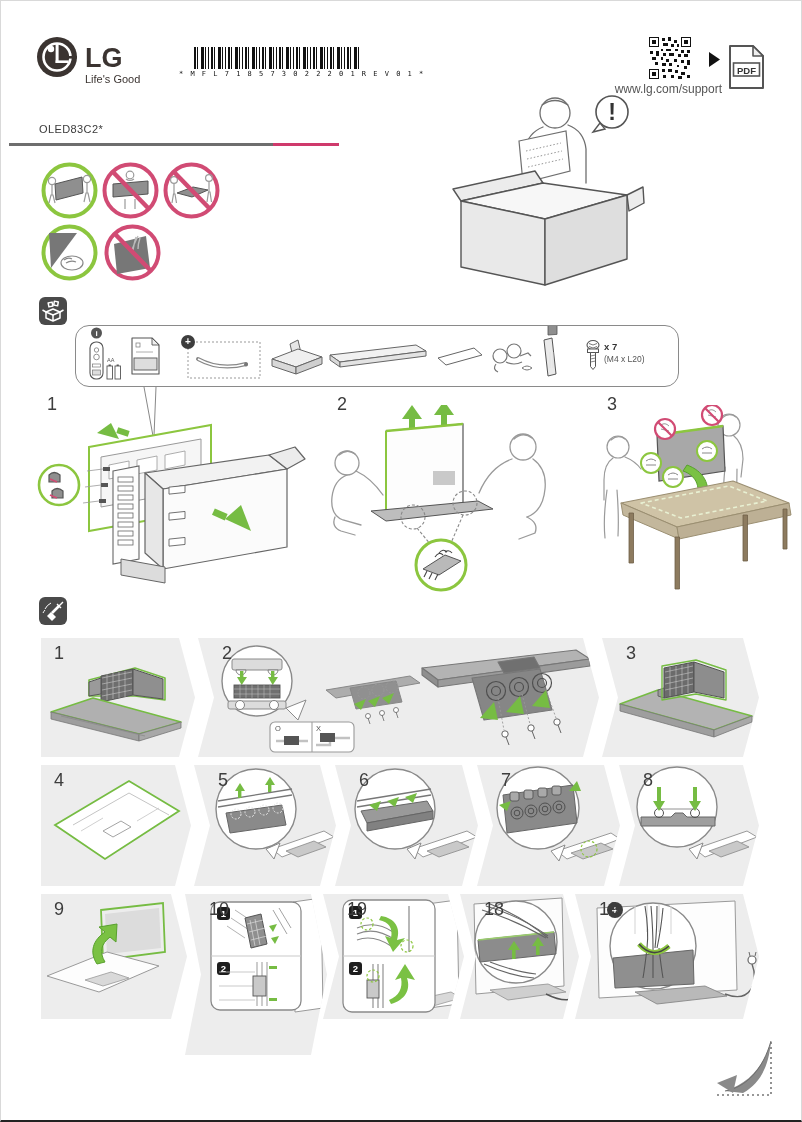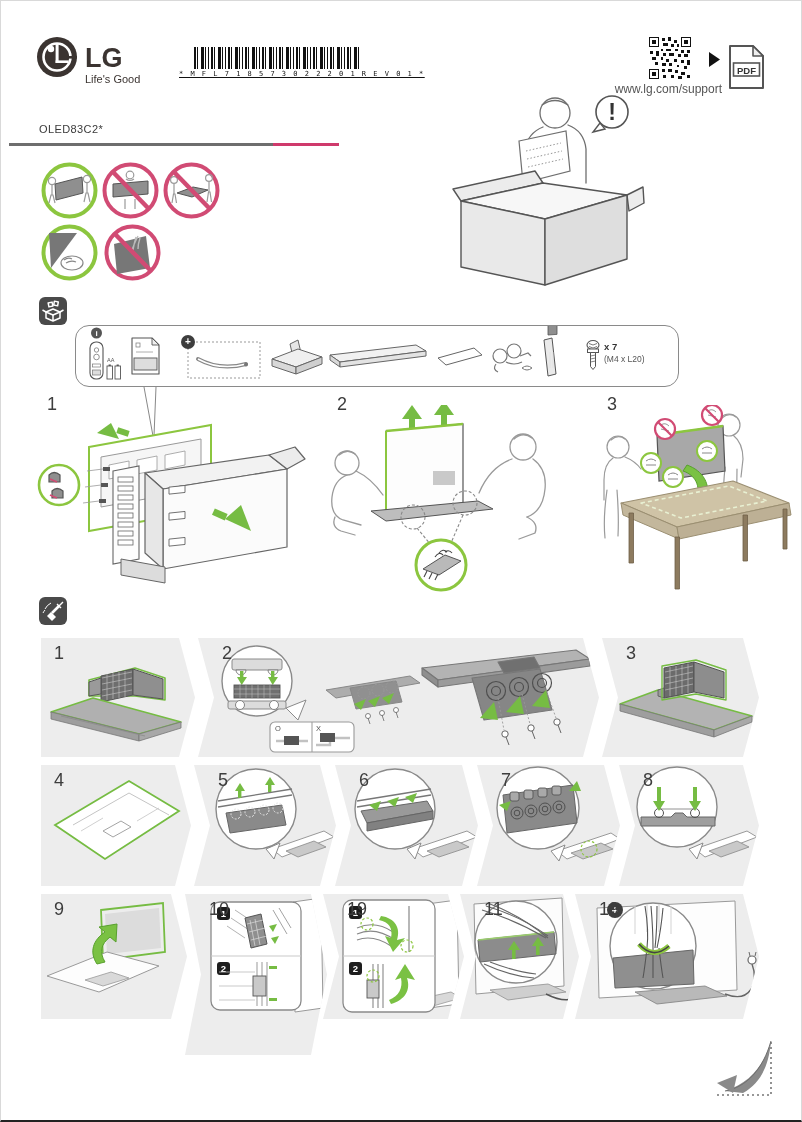--- a/index.html
+++ b/index.html
@@ -14,21 +14,21 @@
   .panel .num{position:absolute;left:13px;top:5px;font-size:18px;color:#3d3d3d;}
   .panel-mid{clip-path:polygon(0 0,calc(100% - 16px) 0,100% 50%,calc(100% - 16px) 100%,0 100%,16px 50%);}
   .panel-first{clip-path:polygon(0 0,calc(100% - 16px) 0,100% 50%,calc(100% - 16px) 100%,0 100%);}
   .darkicon{position:absolute;width:28px;height:28px;border-radius:6px;background:#4a4a4a;}
   .barcode{
     position:absolute;left:193px;top:46px;width:166px;height:22px;
     background:repeating-linear-gradient(90deg,#111 0 2px,#fff 2px 3px,#111 3px 4px,#fff 4px 7px,#111 7px 10px,#fff 10px 11px,#111 11px 12px,#fff 12px 14px,#111 14px 15px,#fff 15px 17px);
   }
   .barcode-text{
     position:absolute;left:178px;top:69px;width:196px;text-align:center;
-    font-family:"DejaVu Sans Mono",monospace;font-size:7px;letter-spacing:1.5px;color:#111;white-space:nowrap;text-decoration:underline;
+    font-family:"DejaVu Sans Mono",monospace;font-size:7px;letter-spacing:1.5px;color:#111;white-space:nowrap;
   }
   .model{position:absolute;left:38px;top:122px;font-size:11px;color:#3a3a3a;letter-spacing:.4px;}
   .url{position:absolute;left:607px;top:81px;width:114px;text-align:right;font-size:12px;color:#555;}
   svg text{font-family:"Liberation Sans",sans-serif;}
 </style>
 </head>
 <body>
 
 <div class="page">
 
@@ -807,21 +807,21 @@
           <line x1="55" y1="70" x2="55" y2="114"></line>
           <line x1="60" y1="70" x2="60" y2="114"></line>
       </g>
       <rect x="44" y="86" width="12" height="18" fill="#c9c9c9" stroke="#555" stroke-width=".9"></rect>
       <circle cx="50" cy="82" r="6" fill="none" stroke="#8cc63f" stroke-width="1.2" stroke-dasharray="2.5 2"></circle>
       <path d="M68 110 C82 106 88 96 84 84 L92 86 L82 70 L72 86 L78 84 C80 94 76 102 66 106 Z" fill="#7ac143"></path>
     </svg>
   </div>
 
   <div class="panel panel-mid" style="left:459px;top:893px;width:119px;height:125px">
-    <div class="num" style="left:24px">11</div>
+    <div class="num" style="left:24px">18</div>
     <svg width="119" height="125" viewBox="0 0 119 125">
       <polygon points="14,10 102,4 104,92 16,100" fill="#fcfcfc" stroke="#999" stroke-width="1"></polygon>
       <polygon points="30,96 88,90 106,98 48,106" fill="#cfcfcf" stroke="#999" stroke-width=".9"></polygon>
       <path d="M86 100 q16 8 26 5" stroke="#555" stroke-width="1.4" fill="none"></path>
       <circle cx="56" cy="48" r="41" fill="#fff" stroke="#8a8a8a" stroke-width="1.4"></circle>
       <polygon points="18,46 94,38 96,60 20,68" fill="#8c8c8c" stroke="#666" stroke-width="1"></polygon>
       <line x1="18" y1="46" x2="94" y2="38" stroke="#9acb6e" stroke-width="1.6"></line>
       <g stroke="#666" fill="none" stroke-width="1.1">
         <path d="M26 12 q34 10 62 30"></path>
           <path d="M30 10 q32 12 58 34"></path>

